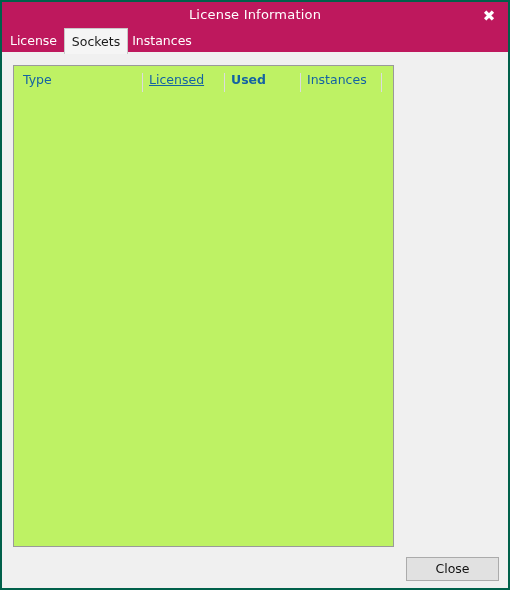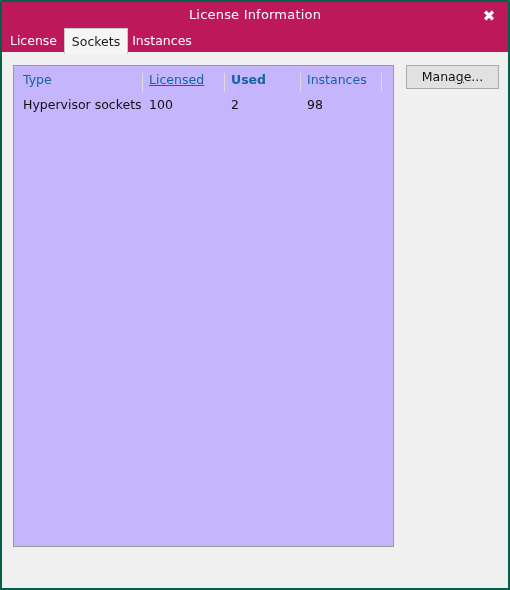--- a/index.html
+++ b/index.html
@@ -97,21 +97,21 @@
   }
 
   
   .list-panel {
     position: absolute;
     left: 11px;
     top: 11px;
     width: 381px;
     height: 482px;
     box-sizing: border-box;
-    background: #c4b5fd;
+    background: #bef264;
     border: 1px solid #9a9a9a;
   }
   .list-header {
     position: absolute;
     left: 0; top: 0;
     width: 379px;
     height: 28px;
   }
   .col-head {
     position: absolute;
@@ -195,26 +195,20 @@
         <div class="col-head" style="left:9px;">Type</div>
         <div class="col-div" style="left:128px;"></div>
         <div class="col-head" style="left:135px;text-decoration:underline;">Licensed</div>
         <div class="col-div" style="left:210px;"></div>
         <div class="col-head" style="left:217px;font-weight:bold;">Used</div>
         <div class="col-div" style="left:286px;"></div>
         <div class="col-head" style="left:293px;">Instances</div>
         <div class="col-div" style="left:367px;"></div>
       </div>
 
-      <div class="row">
-        <div class="cell" style="left:9px;">Hypervisor sockets</div>
-        <div class="cell" style="left:135px;">100</div>
-        <div class="cell" style="left:217px;">2</div>
-        <div class="cell" style="left:293px;">98</div>
-      </div>
-
-    </div>
-
-    <button class="btn btn-manage"><span>Mana</span><span class="ak">g</span><span>e...</span></button>
-
+
+    </div>
+
+
+    <button class="btn btn-close"><span>Close</span></button>
 
   </div>
 </div>
 
 </body></html>

